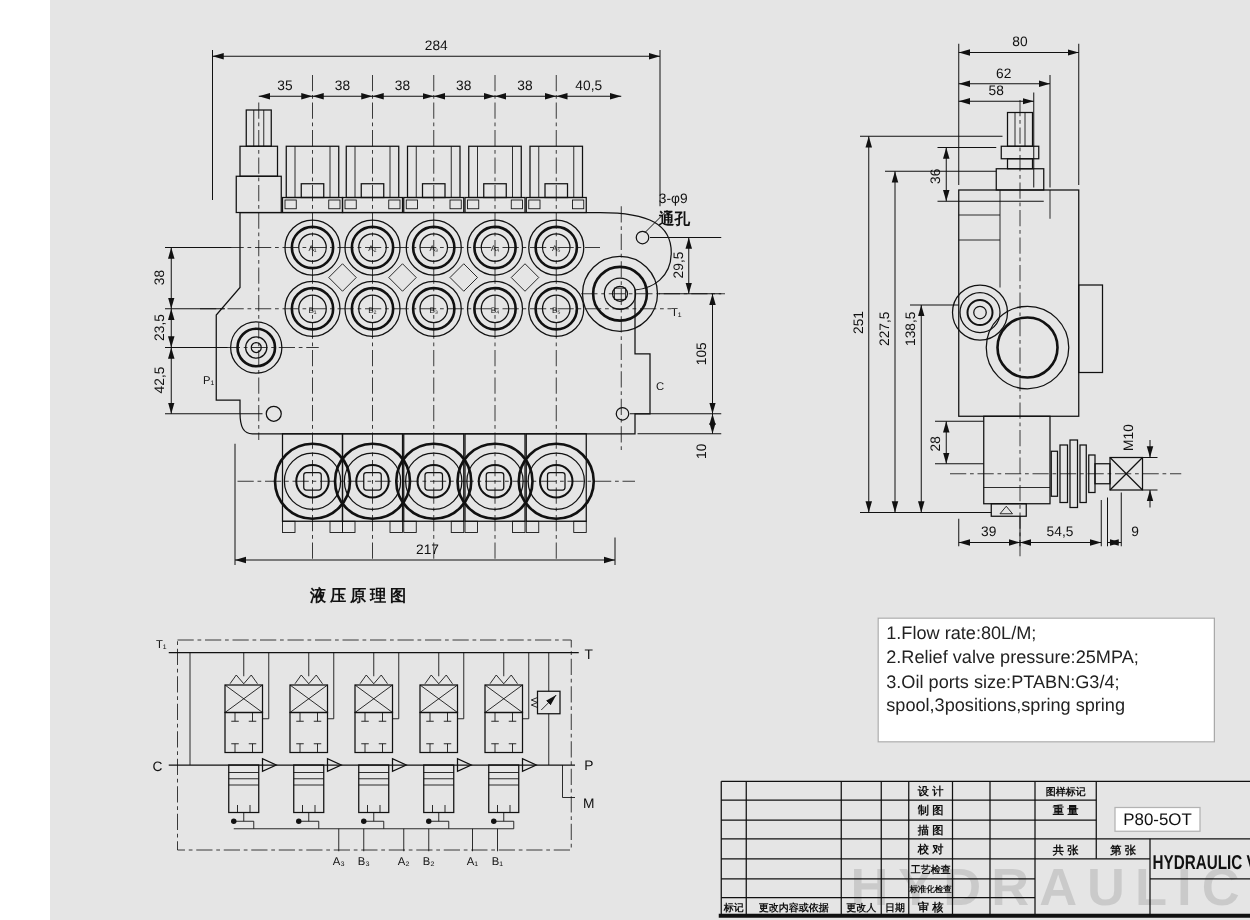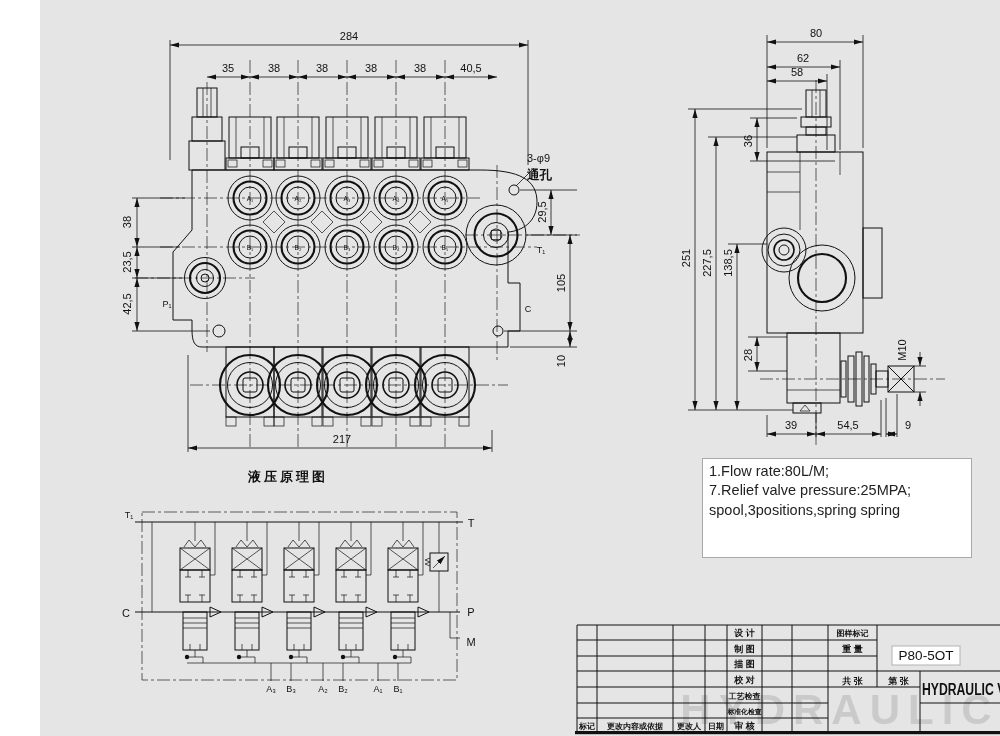--- a/index.html
+++ b/index.html
@@ -13,21 +13,21 @@
   .lb{fill:none;stroke:#111;stroke-width:2.1;}
   .cl{fill:none;stroke:#111;stroke-width:0.65;stroke-dasharray:13 3 3 3;}
   .dl{fill:none;stroke:#111;stroke-width:0.8;}
   text{fill:#111;font-family:"Liberation Sans","DejaVu Sans",sans-serif;}
   .dim{font-size:11px;text-anchor:middle;}
   .port{font-size:6.5px;text-anchor:middle;}
   .lbl{font-size:9px;text-anchor:middle;}
   .big{font-size:11px;text-anchor:middle;}
   .cjk{font-weight:bold;text-anchor:middle;}
   
-  .notes{position:absolute;left:662px;top:458px;width:270px;height:100px;
+  .notes{position:absolute;left:662px;top:494px;width:270px;height:100px;
          border:1px solid #a9a9a9;background:#fff;box-sizing:border-box;
          padding:3px 6px;font-size:14.5px;line-height:19.4px;color:#222;}
   .notes div{white-space:nowrap;}
 </style>
 </head>
 <body>
 
 <div id="stage">
 
 <svg id="draw" width="1000" height="736" viewBox="0 0 1000 736">
@@ -398,17 +398,18 @@
 
     <rect x="852" y="646" width="68" height="19" fill="#ffffff" stroke="#b3b3b3" stroke-width="1"></rect>
     <text x="886" y="660" font-size="13.5" text-anchor="middle" fill="#222">P80-5OT</text>
 
     <text x="939" y="695" font-size="16" font-weight="bold" text-anchor="middle" font-family="Liberation Serif, DejaVu Serif, serif" textLength="114" lengthAdjust="spacingAndGlyphs">HYDRAULIC VALVE</text>
   </g>
 </svg>
 
 <div class="notes">
   <div>1.Flow rate:80L/M;</div>
-  <div>7.Relief valve pressure:25MPA;</div>
+  <div>2.Relief valve pressure:25MPA;</div>
+  <div>3.Oil ports size:PTABN:G3/4;</div>
   <div>spool,3positions,spring spring</div>
 </div>
 
 </div>
 
 </body></html>

